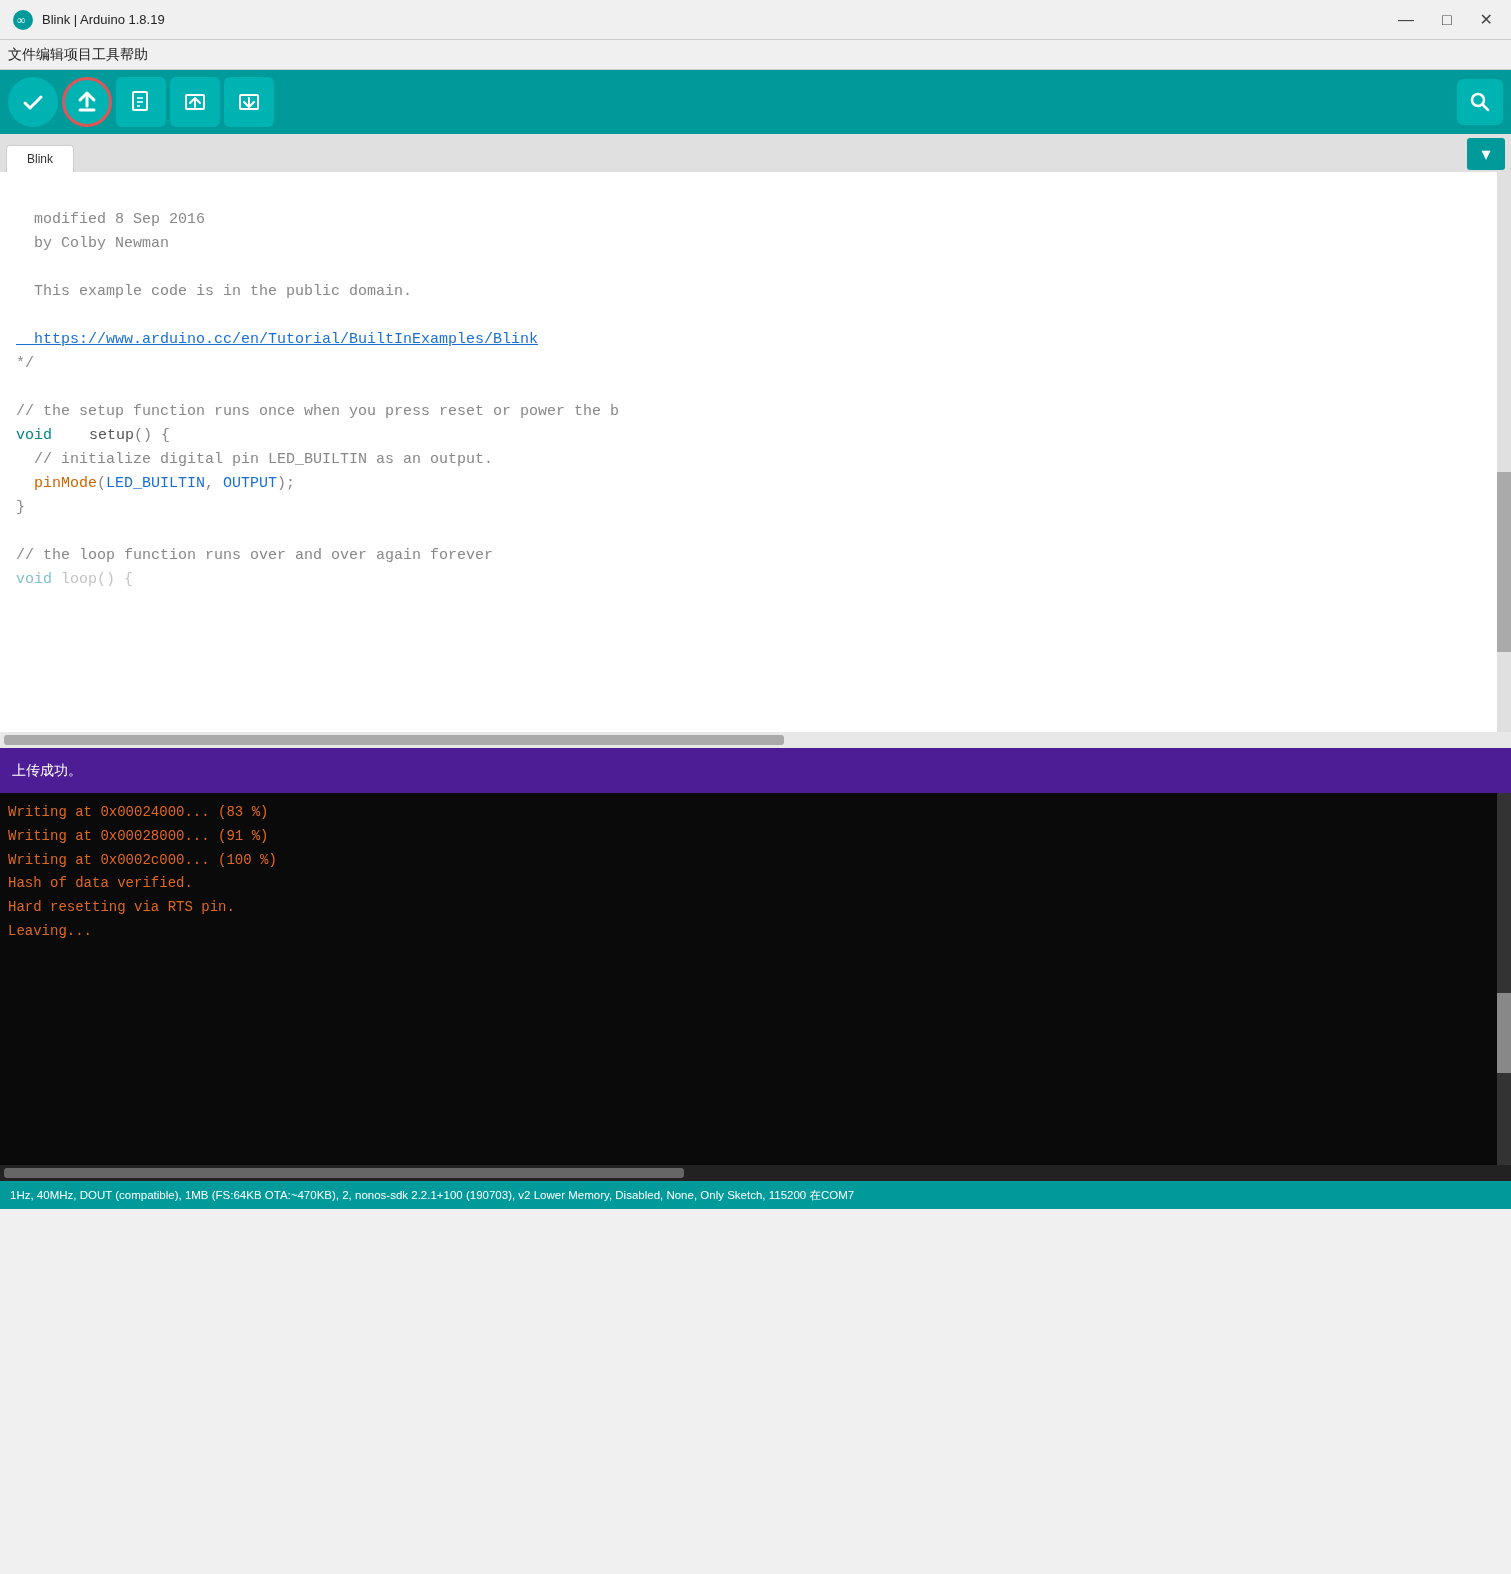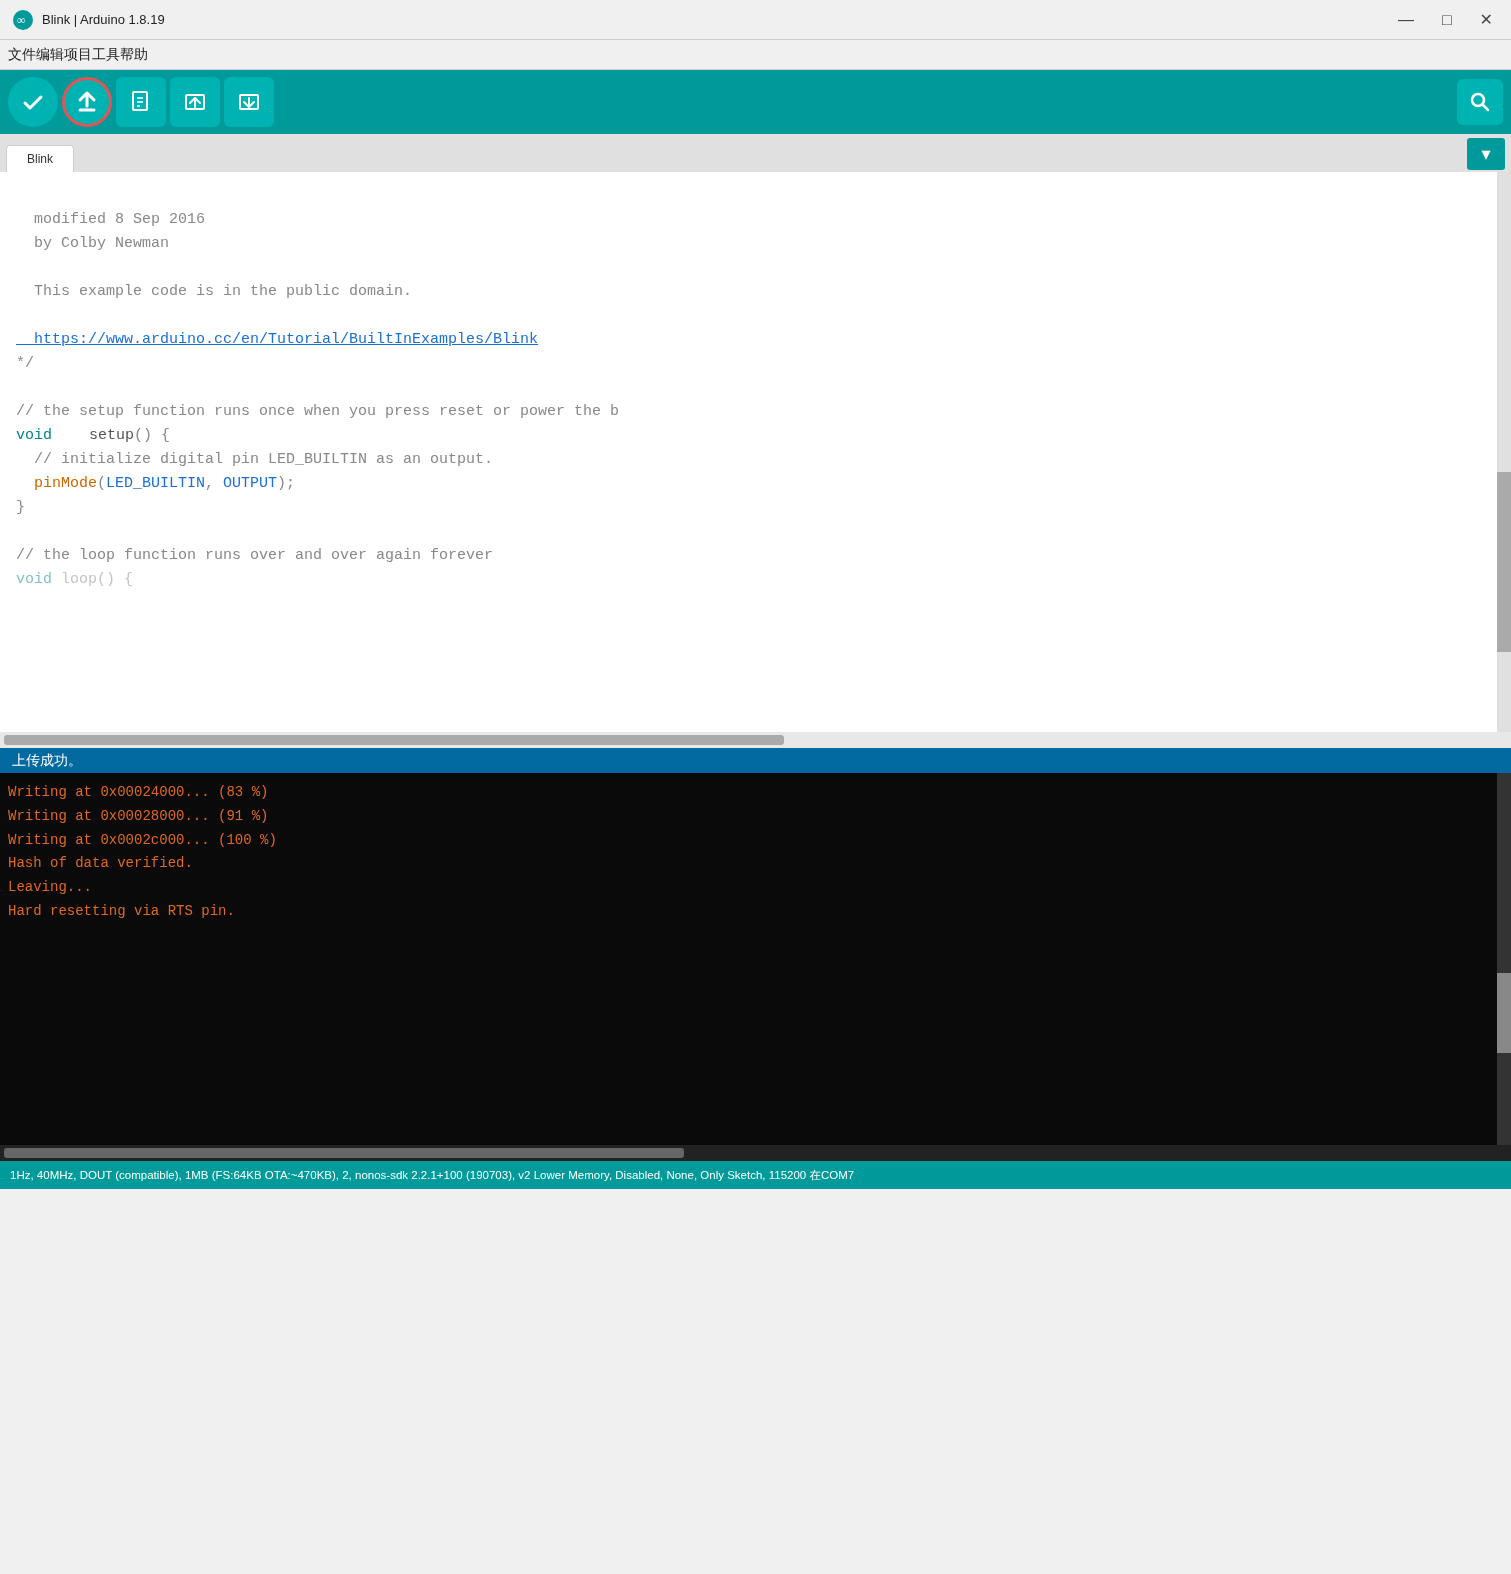--- a/index.html
+++ b/index.html
@@ -194,22 +194,22 @@
     }
     .h-scroll-thumb {
       height: 10px;
       background: #aaa;
       border-radius: 3px;
       margin-left: 4px;
     }
 
     
     .status-bar {
-      background: #0369a1;
-      height: 25px;
+      background: #4c1d95;
+      height: 45px;
       display: flex;
       align-items: center;
       padding: 0 12px;
     }
     .status-text {
       color: white;
       font-size: 14px;
     }
 
     
@@ -384,22 +384,22 @@
   <span class="status-text">上传成功。</span>
 </div>
 
 <div class="console-area">
   <div>
     <div class="console-line">Writing at 0x00024000... (83 %)</div>
     <div class="console-line">Writing at 0x00028000... (91 %)</div>
     <div class="console-line">Writing at 0x0002c000... (100 %)</div>
     <div class="console-line">Hash of data verified.</div>
     <div class="console-line"></div>
+    <div class="console-line">Hard resetting via RTS pin.</div>
     <div class="console-line">Leaving...</div>
-    <div class="console-line">Hard resetting via RTS pin.</div>
   </div>
   <div class="console-scrollbar">
     <div class="console-scrollbar-thumb"></div>
   </div>
 </div>
 
 <div class="console-h-scroll">
   <div class="console-h-thumb" style="width: 680px;"></div>
 </div>
 

